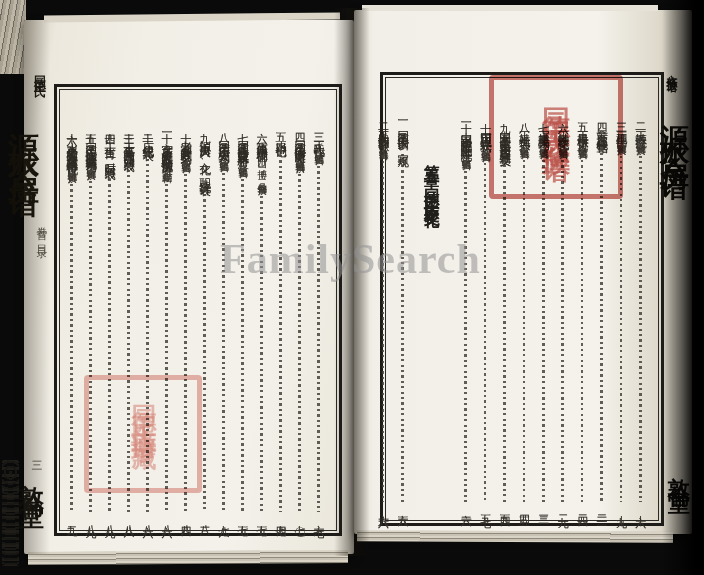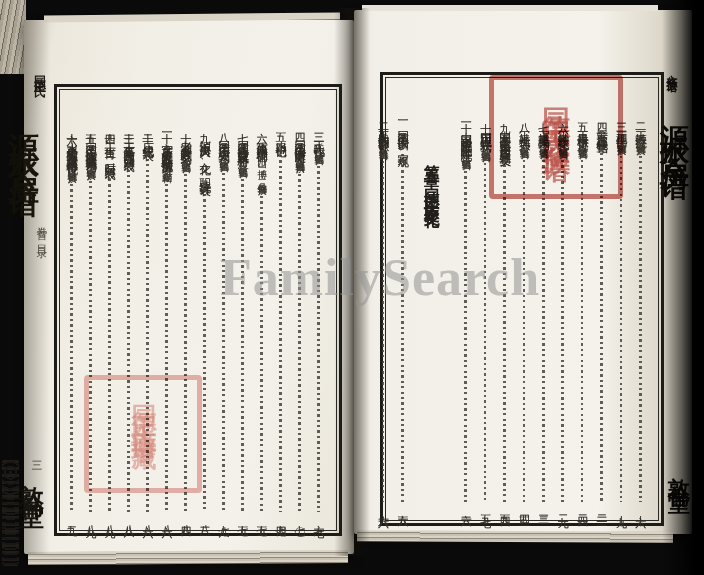--- a/index.html
+++ b/index.html
@@ -73,21 +73,21 @@
     opacity:.85;border-radius:2px;}
   
   .seal{position:absolute;border-style:solid;border-radius:4px;mix-blend-mode:multiply;
         display:flex;align-items:center;justify-content:center;pointer-events:none;}
   .seal .seal-chars{writing-mode:vertical-rl;font-weight:bold;filter:blur(.6px);transform:scale(1.04,.96);}
   #seal-right-top{left:489px;top:75px;width:124px;height:114px;border-width:5px;border-color:rgba(188,78,70,.75);}
   #seal-right-top .seal-chars{font-size:27px;line-height:36px;letter-spacing:7px;height:104px;color:rgba(196,88,80,.72);}
   #seal-left-bottom{left:84px;top:375px;width:108px;height:108px;border-width:5px;border-color:rgba(222,140,132,.62);}
   #seal-left-bottom .seal-chars{font-size:24px;line-height:33px;letter-spacing:6px;height:98px;color:rgba(226,148,140,.6);}
   
-  #watermark{position:absolute;left:220px;top:248px;font-size:52px;font-weight:600;
+  #watermark{position:absolute;left:220px;top:235px;font-size:42px;font-weight:600;
     font-family:"Liberation Serif","DejaVu Serif",serif;color:rgba(146,146,146,.55);
     letter-spacing:1px;z-index:9;pointer-events:none;}
 </style>
 </head>
 <body>
 
 <div id="stage">
 
   <div class="page" id="left-page"></div>
   <div class="page" id="right-page"></div>

